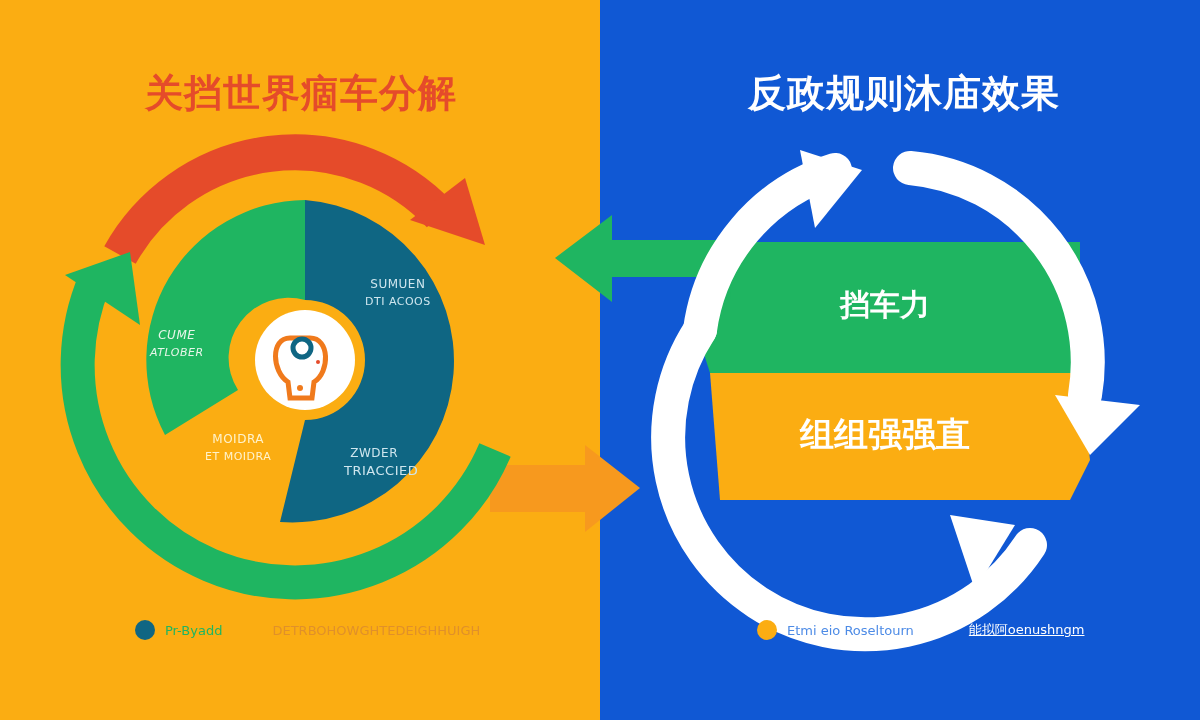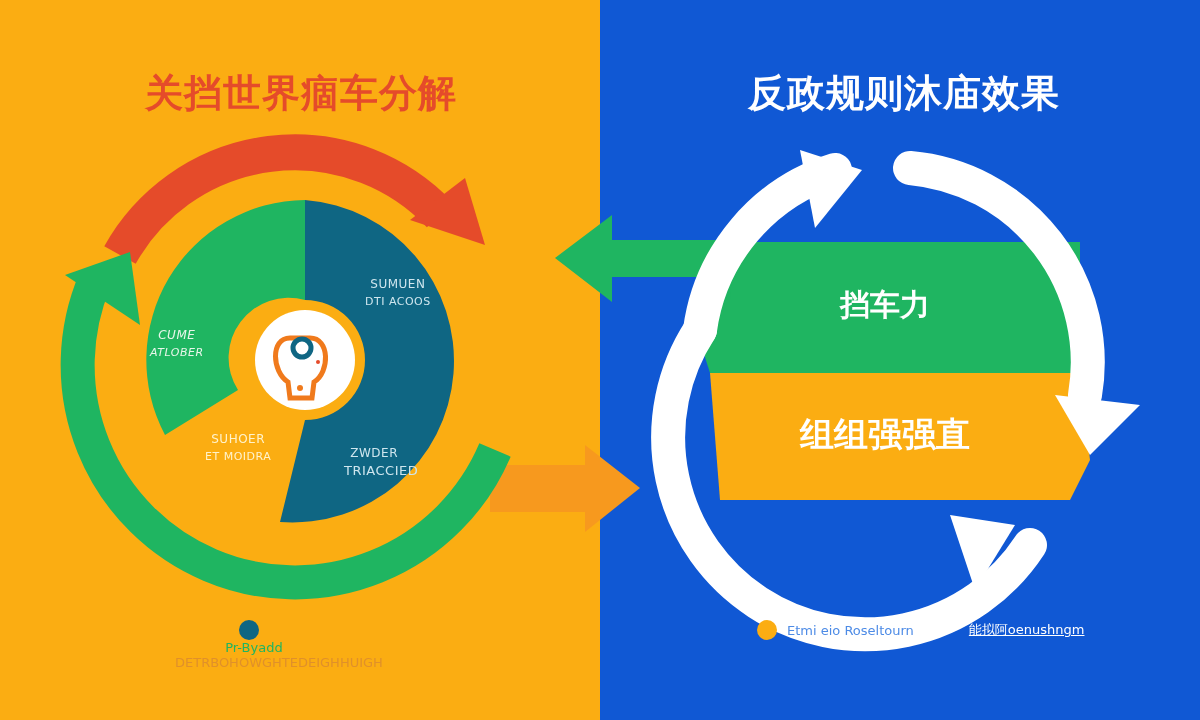--- a/index.html
+++ b/index.html
@@ -84,28 +84,28 @@
 </div>
 <div class="seg-label" style="left:365px; top:275px; color:#cfe6ee;">
   <div>SUMUEN</div>
   <div style="font-size:11px;">DTI ACOOS</div>
 </div>
 <div class="seg-label" style="left:330px; top:444px; color:#cfe6ee;">
   <div>ZWDER</div>
   <div style="font-size:13px;margin-left:14px;">TRIACCIED</div>
 </div>
 <div class="seg-label" style="left:205px; top:430px; color:#fff3cc;">
-  <div>SUHOER</div>
+  <div>MOIDRA</div>
   <div style="font-size:11px;">ET MOIDRA</div>
 </div>
 
 <div class="band-label" style="left:840px; top:285px; font-size:30px;">挡车力</div>
 <div class="band-label" style="left:800px; top:412px; font-size:34px;">组组强强直</div>
 
-<div class="legend" style="left:125px;flex-direction:column;">
+<div class="legend" style="left:135px;">
   <div class="dot" style="background:#0f6683;"></div>
   <span style="color:#1fb561;">Pr-Byadd</span>
   <span style="color:#e0902a; margin-left:50px;">DETRBOHOWGHTEDEIGHHUIGH</span>
 </div>
 
 <div class="legend" style="left:757px;">
   <div class="dot" style="background:#fbad12;"></div>
   <span style="color:#4d8be6;">Etmi eio Roseltourn</span>
   <span style="color:#ffffff; margin-left:55px;text-decoration:underline;">能拟阿oenushngm</span>
 </div>

